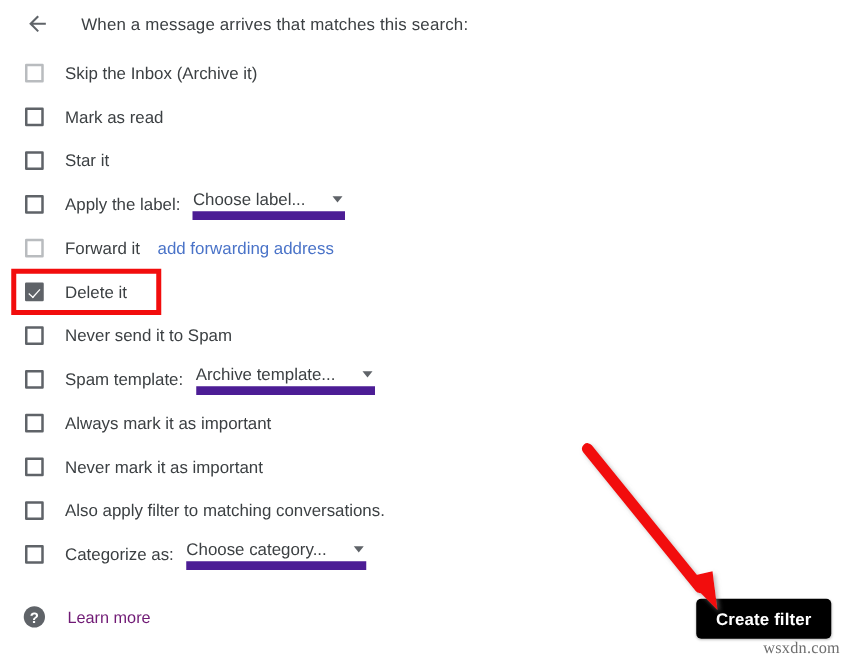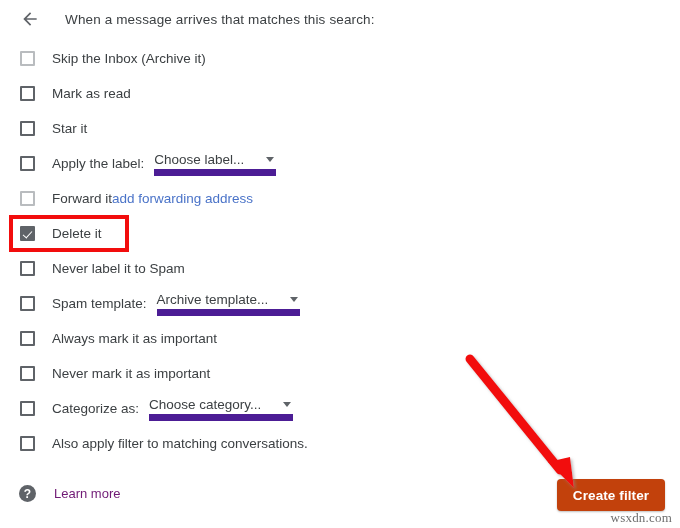--- a/index.html
+++ b/index.html
@@ -87,20 +87,21 @@
   }
   .row-label {
     margin-left: 17px;
     font-size: 13.5px;
     color: #3c4043;
     white-space: nowrap;
   }
 
   
   .inline-link {
+    margin-left: 14px;
     font-size: 13.5px;
     color: #4a73c8;
     white-space: nowrap;
     cursor: pointer;
   }
 
   
   .select {
     margin-left: 10px;
     display: flex;
@@ -172,21 +173,21 @@
     color: #701a75;
     white-space: nowrap;
   }
 
   .create-btn {
     position: absolute;
     left: 557px;
     top: 479px;
     width: 108px;
     height: 32px;
-    background: #c2410c;
+    background: #000000;
     border: none;
     border-radius: 4px;
     color: #ffffff;
     font-size: 13.5px;
     font-weight: bold;
     font-family: "Liberation Sans", sans-serif;
     cursor: pointer;
     letter-spacing: 0.1px;
     box-shadow: 0 1px 2px rgba(0,0,0,0.25);
   }
@@ -254,21 +255,21 @@
     <span class="inline-link">add forwarding address</span>
   </div>
 
   <div class="row">
     <span class="cbox checked"></span>
     <span class="row-label">Delete it</span>
   </div>
 
   <div class="row">
     <span class="cbox"></span>
-    <span class="row-label">Never label it to Spam</span>
+    <span class="row-label">Never send it to Spam</span>
   </div>
 
   <div class="row">
     <span class="cbox"></span>
     <span class="row-label">Spam template:</span>
     <span class="select">
       <span class="select-value">Archive template...</span>
       <span class="caret"></span>
     </span>
   </div>
@@ -278,30 +279,30 @@
     <span class="row-label">Always mark it as important</span>
   </div>
 
   <div class="row">
     <span class="cbox"></span>
     <span class="row-label">Never mark it as important</span>
   </div>
 
   <div class="row">
     <span class="cbox"></span>
+    <span class="row-label">Also apply filter to matching conversations.</span>
+  </div>
+
+  <div class="row">
+    <span class="cbox"></span>
     <span class="row-label">Categorize as:</span>
     <span class="select">
       <span class="select-value">Choose category...</span>
       <span class="caret"></span>
     </span>
-  </div>
-
-  <div class="row">
-    <span class="cbox"></span>
-    <span class="row-label">Also apply filter to matching conversations.</span>
   </div>
 
 </div>
 
 <div class="highlight-box"></div>
 
 <div class="footer">
   <div class="learn-more">
     <span class="help-icon">?</span>
     <span class="learn-more-label">Learn more</span>

